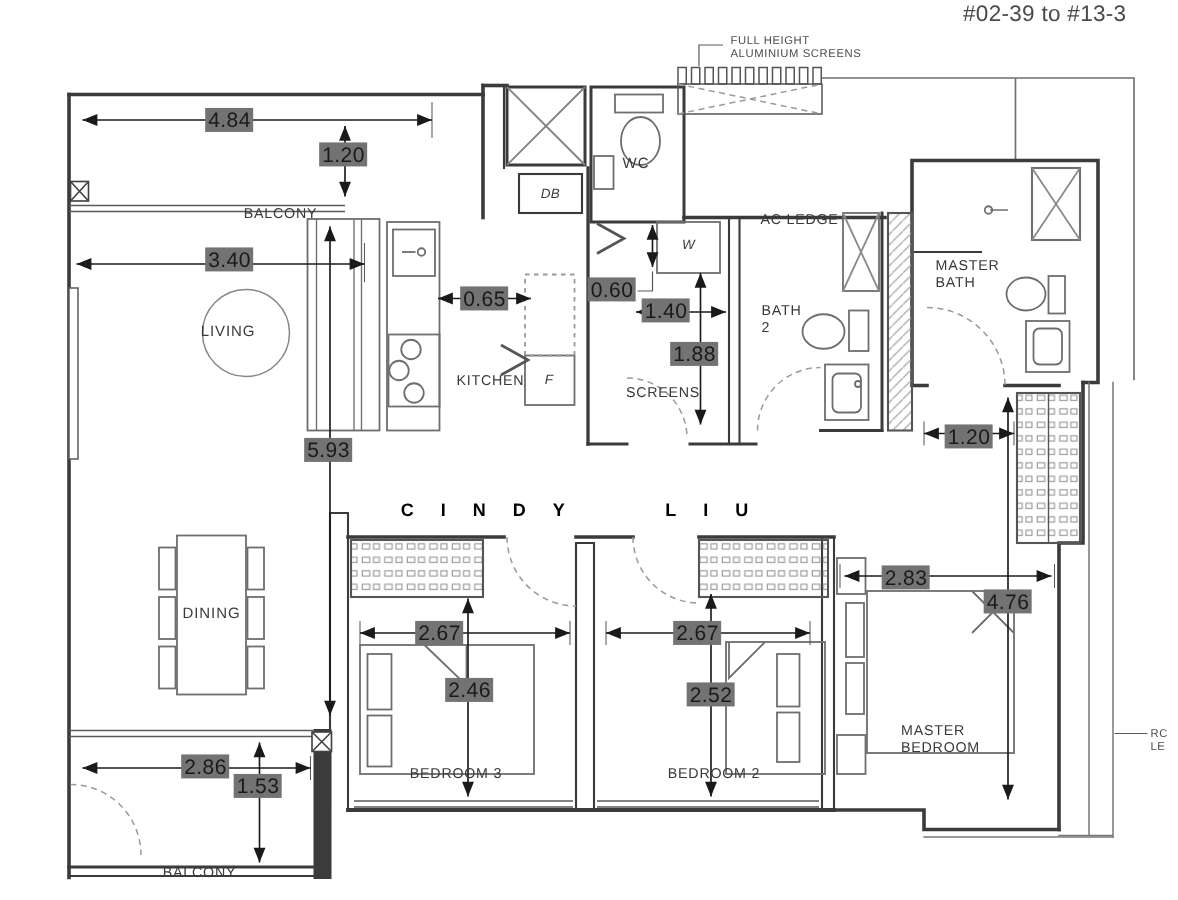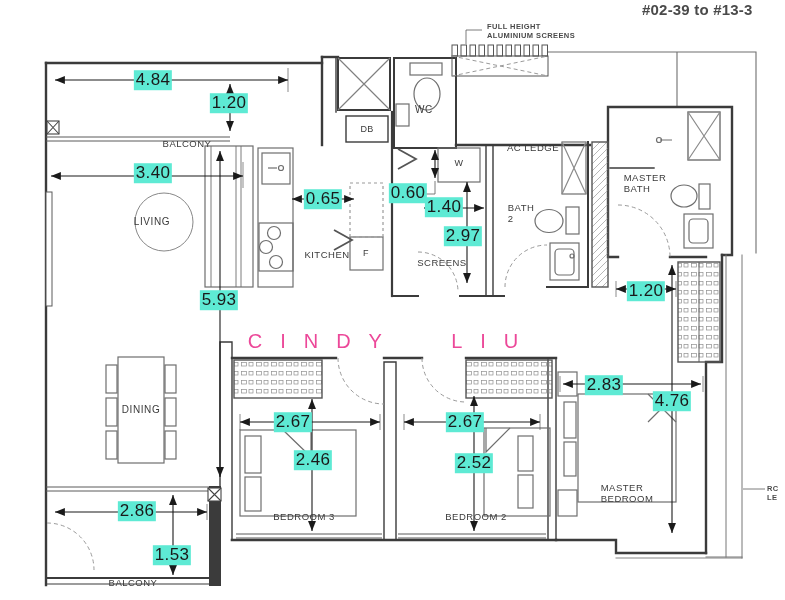--- a/index.html
+++ b/index.html
@@ -8,32 +8,32 @@
     overflow:hidden;font-family:"Liberation Sans",sans-serif;
   }
   #plan svg{position:absolute;left:0;top:0;}
   .lbl{
     position:absolute;transform:translate(-50%,-50%);
     white-space:nowrap;color:#3a3a3a;line-height:1.15;
     font-family:"Liberation Sans",sans-serif;
   }
   .rm{font-size:9.5px;letter-spacing:.5px;margin-top:44px;}
   .rm10{font-size:10px;letter-spacing:.6px;}
-  .sm{font-size:9px;letter-spacing:.3px;}
+  .sm{font-size:9px;letter-spacing:.3px;font-style:italic;}
   .two{text-align:left;white-space:pre-line;}
   .dim{
-    font-size:17px;color:#1a1a1a;background:#5eead4;padding:0 2px;
+    font-size:14px;color:#1a1a1a;background:#737373;padding:0 2px;
     letter-spacing:.3px;
   }
-  .anch{transform:none;font-weight:bold;}
+  .anch{transform:none;}
   .tiny{font-size:7.5px;color:#4a4a4a;letter-spacing:.4px;line-height:1.25;white-space:pre-line;}
   .unit{font-size:15px;color:#4a4a4a;letter-spacing:.2px;width:143px;overflow:hidden;}
   .wm{
-    font-size:20px;color:#ec4899;letter-spacing:18px;word-spacing:28px;
-    font-weight:normal;
+    font-size:12px;color:#000000;letter-spacing:18px;word-spacing:28px;
+    font-weight:bold;
   }
 </style>
 </head>
 <body>
 
 <div id="plan">
 
 <svg width="785" height="600" viewBox="0 0 785 600">
   <defs>
     <marker id="arr" viewBox="0 0 10 10" refX="9.5" refY="5" markerWidth="10" markerHeight="10" orient="auto-start-reverse">
@@ -269,24 +269,24 @@
 BEDROOM</div>
   <div class="lbl rm" style="left:133px;top:539px">BALCONY</div>
 
   <div class="lbl dim" style="left:153px;top:80px">4.84</div>
   <div class="lbl dim" style="left:229px;top:103px">1.20</div>
   <div class="lbl dim" style="left:153px;top:173px">3.40</div>
   <div class="lbl dim" style="left:219px;top:300px">5.93</div>
   <div class="lbl dim" style="left:323px;top:199px">0.65</div>
   <div class="lbl dim" style="left:408px;top:193px">0.60</div>
   <div class="lbl dim" style="left:444px;top:207px">1.40</div>
-  <div class="lbl dim" style="left:463px;top:236px">2.97</div>
+  <div class="lbl dim" style="left:463px;top:236px">1.88</div>
   <div class="lbl dim" style="left:646px;top:291px">1.20</div>
   <div class="lbl dim" style="left:604px;top:385px">2.83</div>
   <div class="lbl dim" style="left:672px;top:401px">4.76</div>
   <div class="lbl dim" style="left:293px;top:422px">2.67</div>
   <div class="lbl dim" style="left:313px;top:460px">2.46</div>
   <div class="lbl dim" style="left:465px;top:422px">2.67</div>
   <div class="lbl dim" style="left:474px;top:463px">2.52</div>
   <div class="lbl dim" style="left:137px;top:511px">2.86</div>
-  <div class="lbl dim" style="left:172px;top:555px">1.53</div>
+  <div class="lbl dim" style="left:172px;top:524px">1.53</div>
 
 </div>
 
 </body></html>

